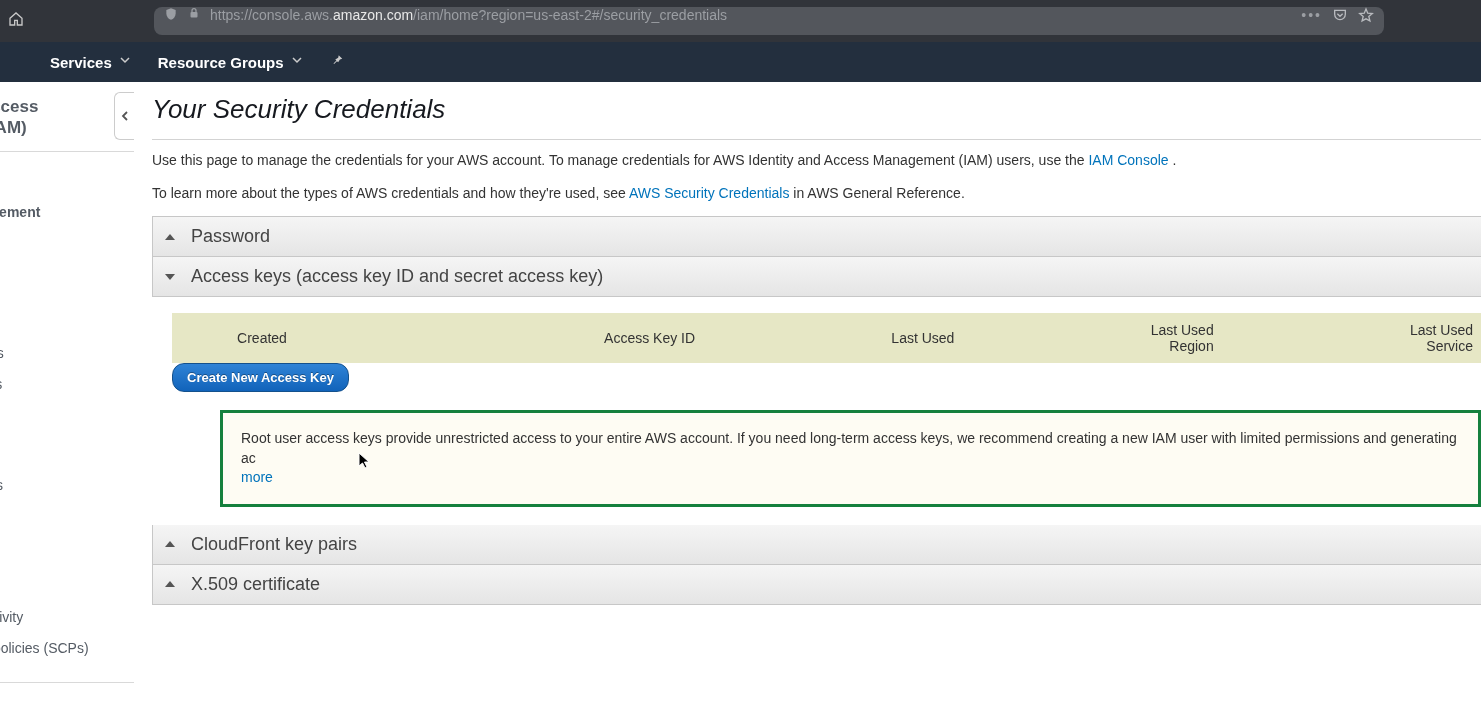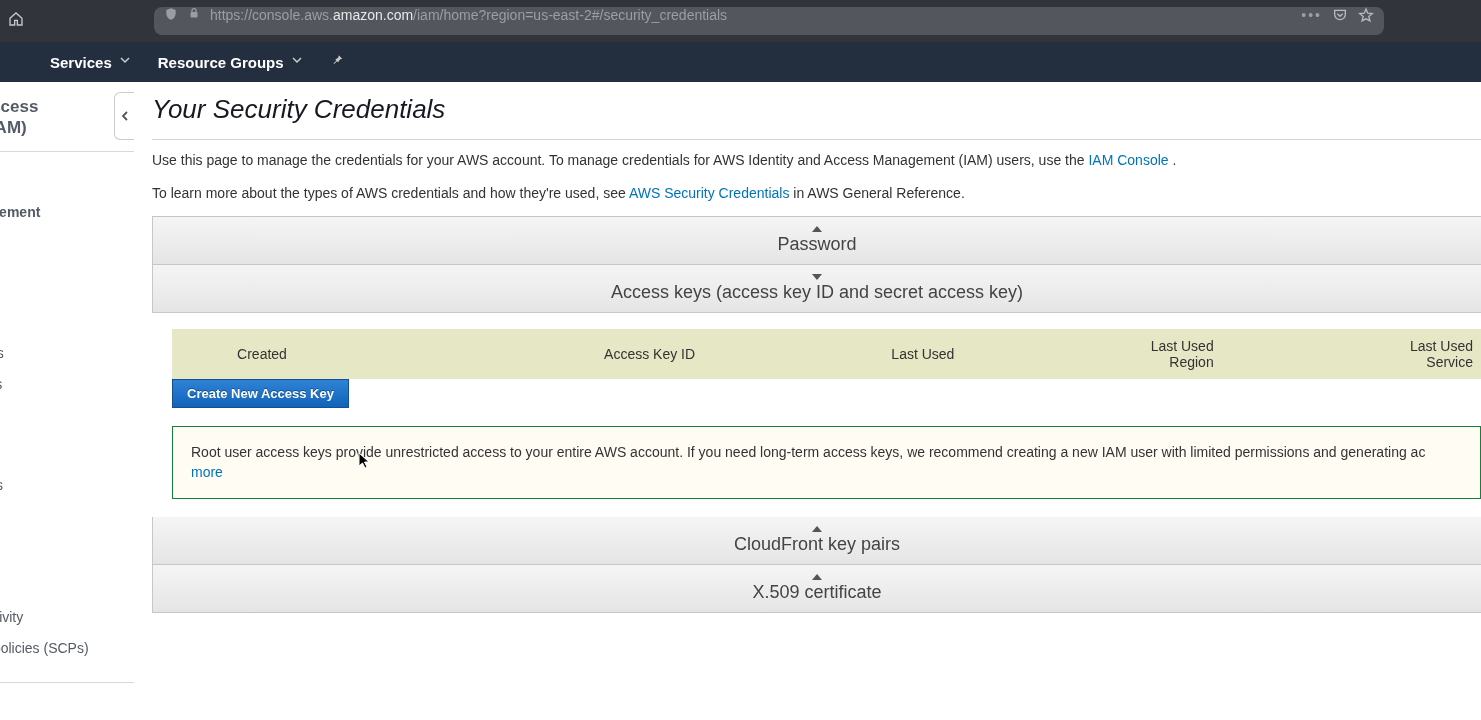--- a/index.html
+++ b/index.html
@@ -31,37 +31,37 @@
 .collapse-tab { position: absolute; right: 0; top: 10px; width: 20px; height: 48px; background: #fff; border: 1px solid #ccc; border-right: none; border-radius: 6px 0 0 6px; display: flex; align-items: center; justify-content: center; color: #555; }
 
 .main { flex: 1; padding: 12px 0 0 18px; overflow: hidden; }
 .main h1 { font-size: 26px; font-weight: 400; color: #16191f; margin-bottom: 14px; font-style: italic; }
 .hr { border-top: 1px solid #d3d3d3; margin-bottom: 10px; }
 .intro { font-size: 14px; color: #333; line-height: 1.5; margin-bottom: 12px; }
 .intro a { color: #0073bb; text-decoration: none; }
 
 .accordion { margin-top: 10px; border-top: 1px solid #c7c7c7; }
 .acc-item { }
-.acc-head { display: flex; align-items: center; gap: 2px; padding: 9px 12px; font-size: 18px; color: #444;
+.acc-head { display: flex; align-items: center; gap: 16px; padding: 9px 12px; font-size: 18px; color: #444;
   background: linear-gradient(#f5f5f5, #e5e5e5);
-  border-bottom: 1px solid #c7c7c7; border-left: 1px solid #c7c7c7; cursor: pointer; flex-direction: column; }
+  border-bottom: 1px solid #c7c7c7; border-left: 1px solid #c7c7c7; cursor: pointer; }
 .acc-head .tri { width: 0; height: 0; }
 .tri.up { border-left: 5px solid transparent; border-right: 5px solid transparent; border-bottom: 6px solid #555; }
 .tri.down { border-left: 5px solid transparent; border-right: 5px solid transparent; border-top: 6px solid #555; }
 .acc-body { padding: 16px 0 18px 20px; font-size: 14px; color: #333; }
 .acc-body .desc { margin-bottom: 12px; }
 
 table.keys { border-collapse: collapse; width: 100%; }
 table.keys th { background: #e6e7c5; font-weight: 400; font-size: 14px; color: #333; padding: 9px 8px; text-align: right; }
 table.keys th:first-child { text-align: center; width: 180px; }
 
 .btn-primary { display: inline-block; background: linear-gradient(#2f83d6, #1163ba); color: #fff; border: 1px solid #14518c;
-  border-radius: 0; padding: 6px 14px; font-weight: 700; font-size: 13px; text-shadow: 0 -1px 0 rgba(0,0,0,.35); cursor: pointer; }
-
-.warnbox { margin-top: 18px; border: 1px solid #15803d; background: #fefcf3; padding: 16px 18px; font-size: 14px; color: #333; line-height: 1.4; }
+  border-radius: 12px; padding: 6px 14px; font-weight: 700; font-size: 13px; text-shadow: 0 -1px 0 rgba(0,0,0,.35); cursor: pointer; }
+
+.warnbox { margin-top: 18px; border: 3px solid #15803d; background: #fefcf3; padding: 16px 18px; font-size: 14px; color: #333; line-height: 1.4; margin-left: 48px; }
 .warnbox a { color: #0073bb; text-decoration: none; }
 
 .cursor-img { position: absolute; left: 358px; top: 452px; pointer-events: none; }
 </style>
 </head>
 <body>
 
 <div class="browser-chrome">
   <span class="home-btn">
     <svg width="16" height="16" viewBox="0 0 24 24" fill="none" stroke="#c9c9c9" stroke-width="2">

